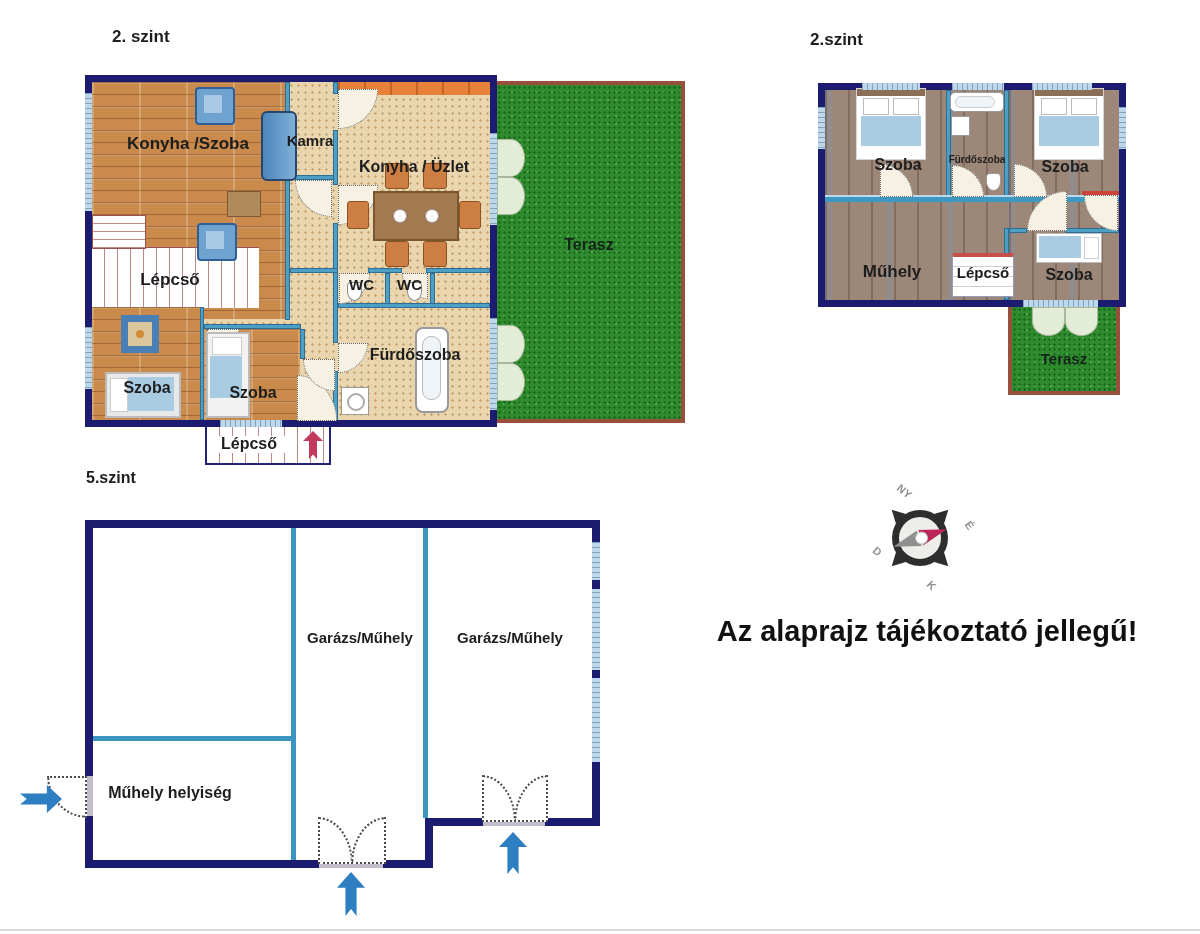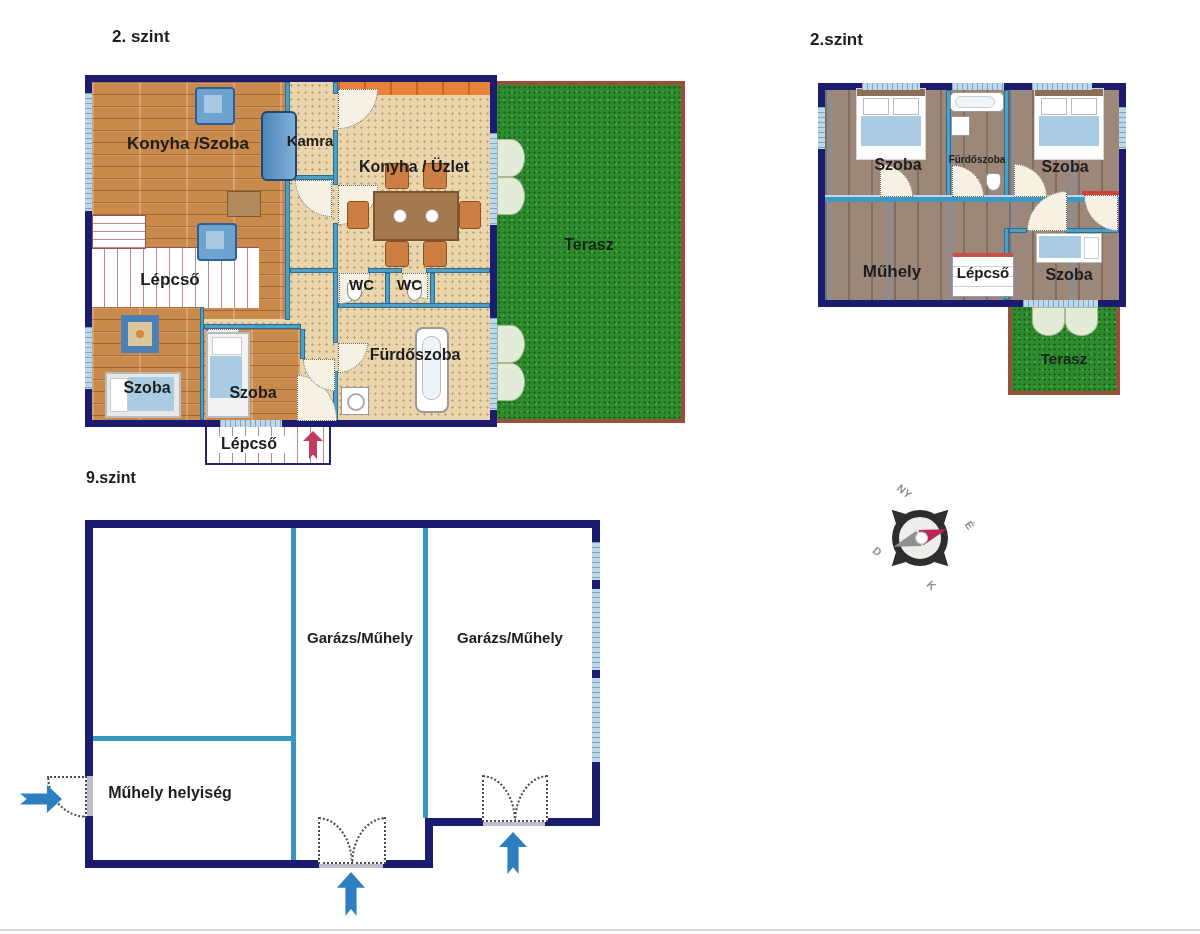--- a/index.html
+++ b/index.html
@@ -215,21 +215,21 @@
     <div class="abs grass bb" style="left:190px;top:224px;width:112px;height:88px;border:4px solid #96503c;border-top:none;">
       <div class="abs" style="left:20px;top:0;width:66px;height:30px;">
         <div class="gleaf" style="left:0;top:0;width:31px;height:27px;border-bottom-left-radius:100% 100%;border-bottom-right-radius:100% 100%;"></div>
         <div class="gleaf" style="left:33px;top:0;width:31px;height:27px;border-bottom-left-radius:100% 100%;border-bottom-right-radius:100% 100%;"></div>
       </div>
       <div class="lbl" style="left:0;right:0;top:44px;font-size:15px;color:#15241a;">Terasz</div>
     </div>
   </div>
 
 
-  <div class="lbl" style="left:86px;top:470px;width:120px;text-align:left;font-size:16px;">9.szint</div>
+  <div class="lbl" style="left:86px;top:470px;width:120px;text-align:left;font-size:16px;">5.szint</div>
 
   <div class="abs" style="left:85px;top:520px;width:560px;height:400px;">
 
     <div class="wall" style="left:0;top:0;width:515px;height:8px;"></div>
     <div class="wall" style="left:0;top:0;width:8px;height:348px;"></div>
     <div class="wall" style="left:507px;top:0;width:8px;height:306px;"></div>
     <div class="wall" style="left:0;top:340px;width:348px;height:8px;"></div>
     <div class="wall" style="left:340px;top:298px;width:175px;height:8px;"></div>
     <div class="wall" style="left:340px;top:298px;width:8px;height:50px;"></div>
 
@@ -272,15 +272,16 @@
       <div class="abs" style="left:2px;top:2px;width:0;height:0;border-top:8px solid transparent;border-bottom:8px solid transparent;border-right:27px solid #8f8f8f;"></div>
       <div class="abs" style="right:2px;top:2px;width:0;height:0;border-top:8px solid transparent;border-bottom:8px solid transparent;border-left:27px solid #bb2558;"></div>
       <div class="abs" style="left:25px;top:4px;width:11px;height:11px;background:#fff;border:1px solid #bbb;border-radius:50%;"></div>
     </div>
     <div class="lbl" style="left:26px;top:0;width:20px;font-size:11px;color:#8f8f8f;transform:rotate(40deg);">NY</div>
     <div class="lbl" style="left:94px;top:34px;width:14px;font-size:11px;color:#8f8f8f;transform:rotate(55deg);">É</div>
     <div class="lbl" style="left:2px;top:60px;width:14px;font-size:11px;color:#8f8f8f;transform:rotate(40deg);">D</div>
     <div class="lbl" style="left:56px;top:94px;width:14px;font-size:11px;color:#8f8f8f;transform:rotate(45deg);">K</div>
   </div>
 
+  <div class="lbl" style="left:662px;top:616px;width:530px;font-size:29px;color:#111;">Az alaprajz tájékoztató jellegű!</div>
 
   <div class="abs" style="left:0;top:929px;width:1200px;height:2px;background:#d8d8d8;"></div>
 </div>
 
 </body></html>

